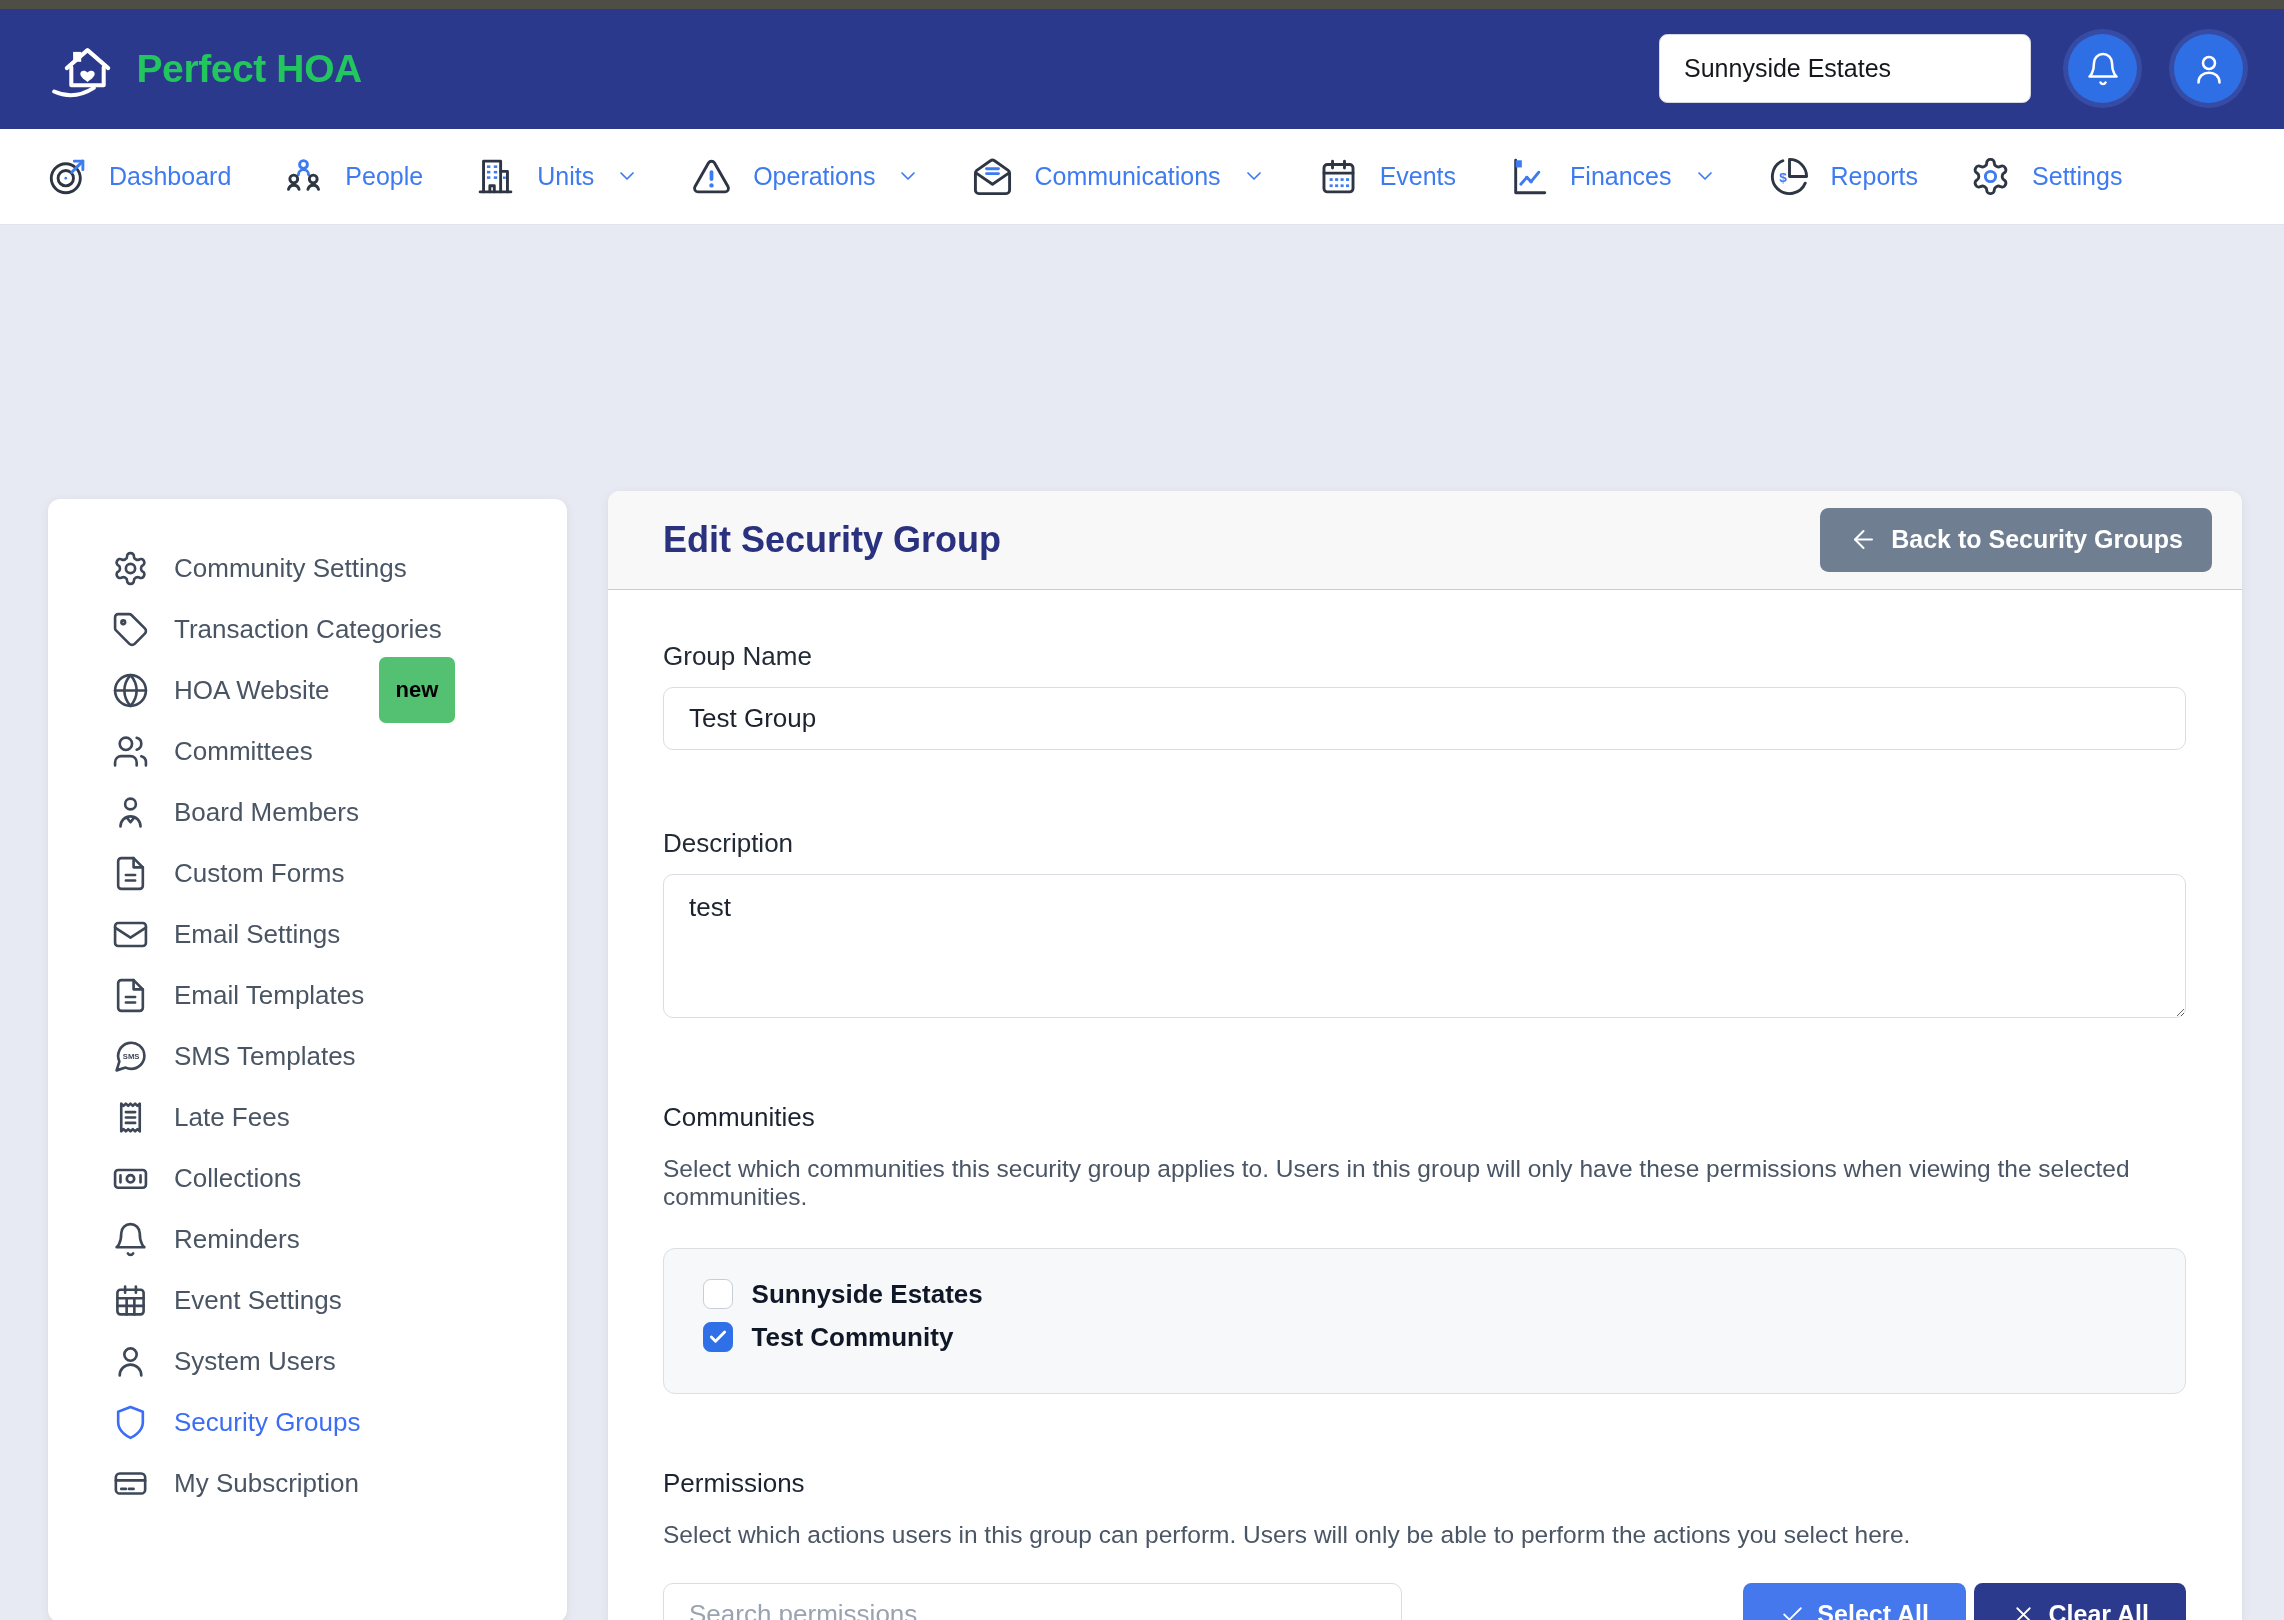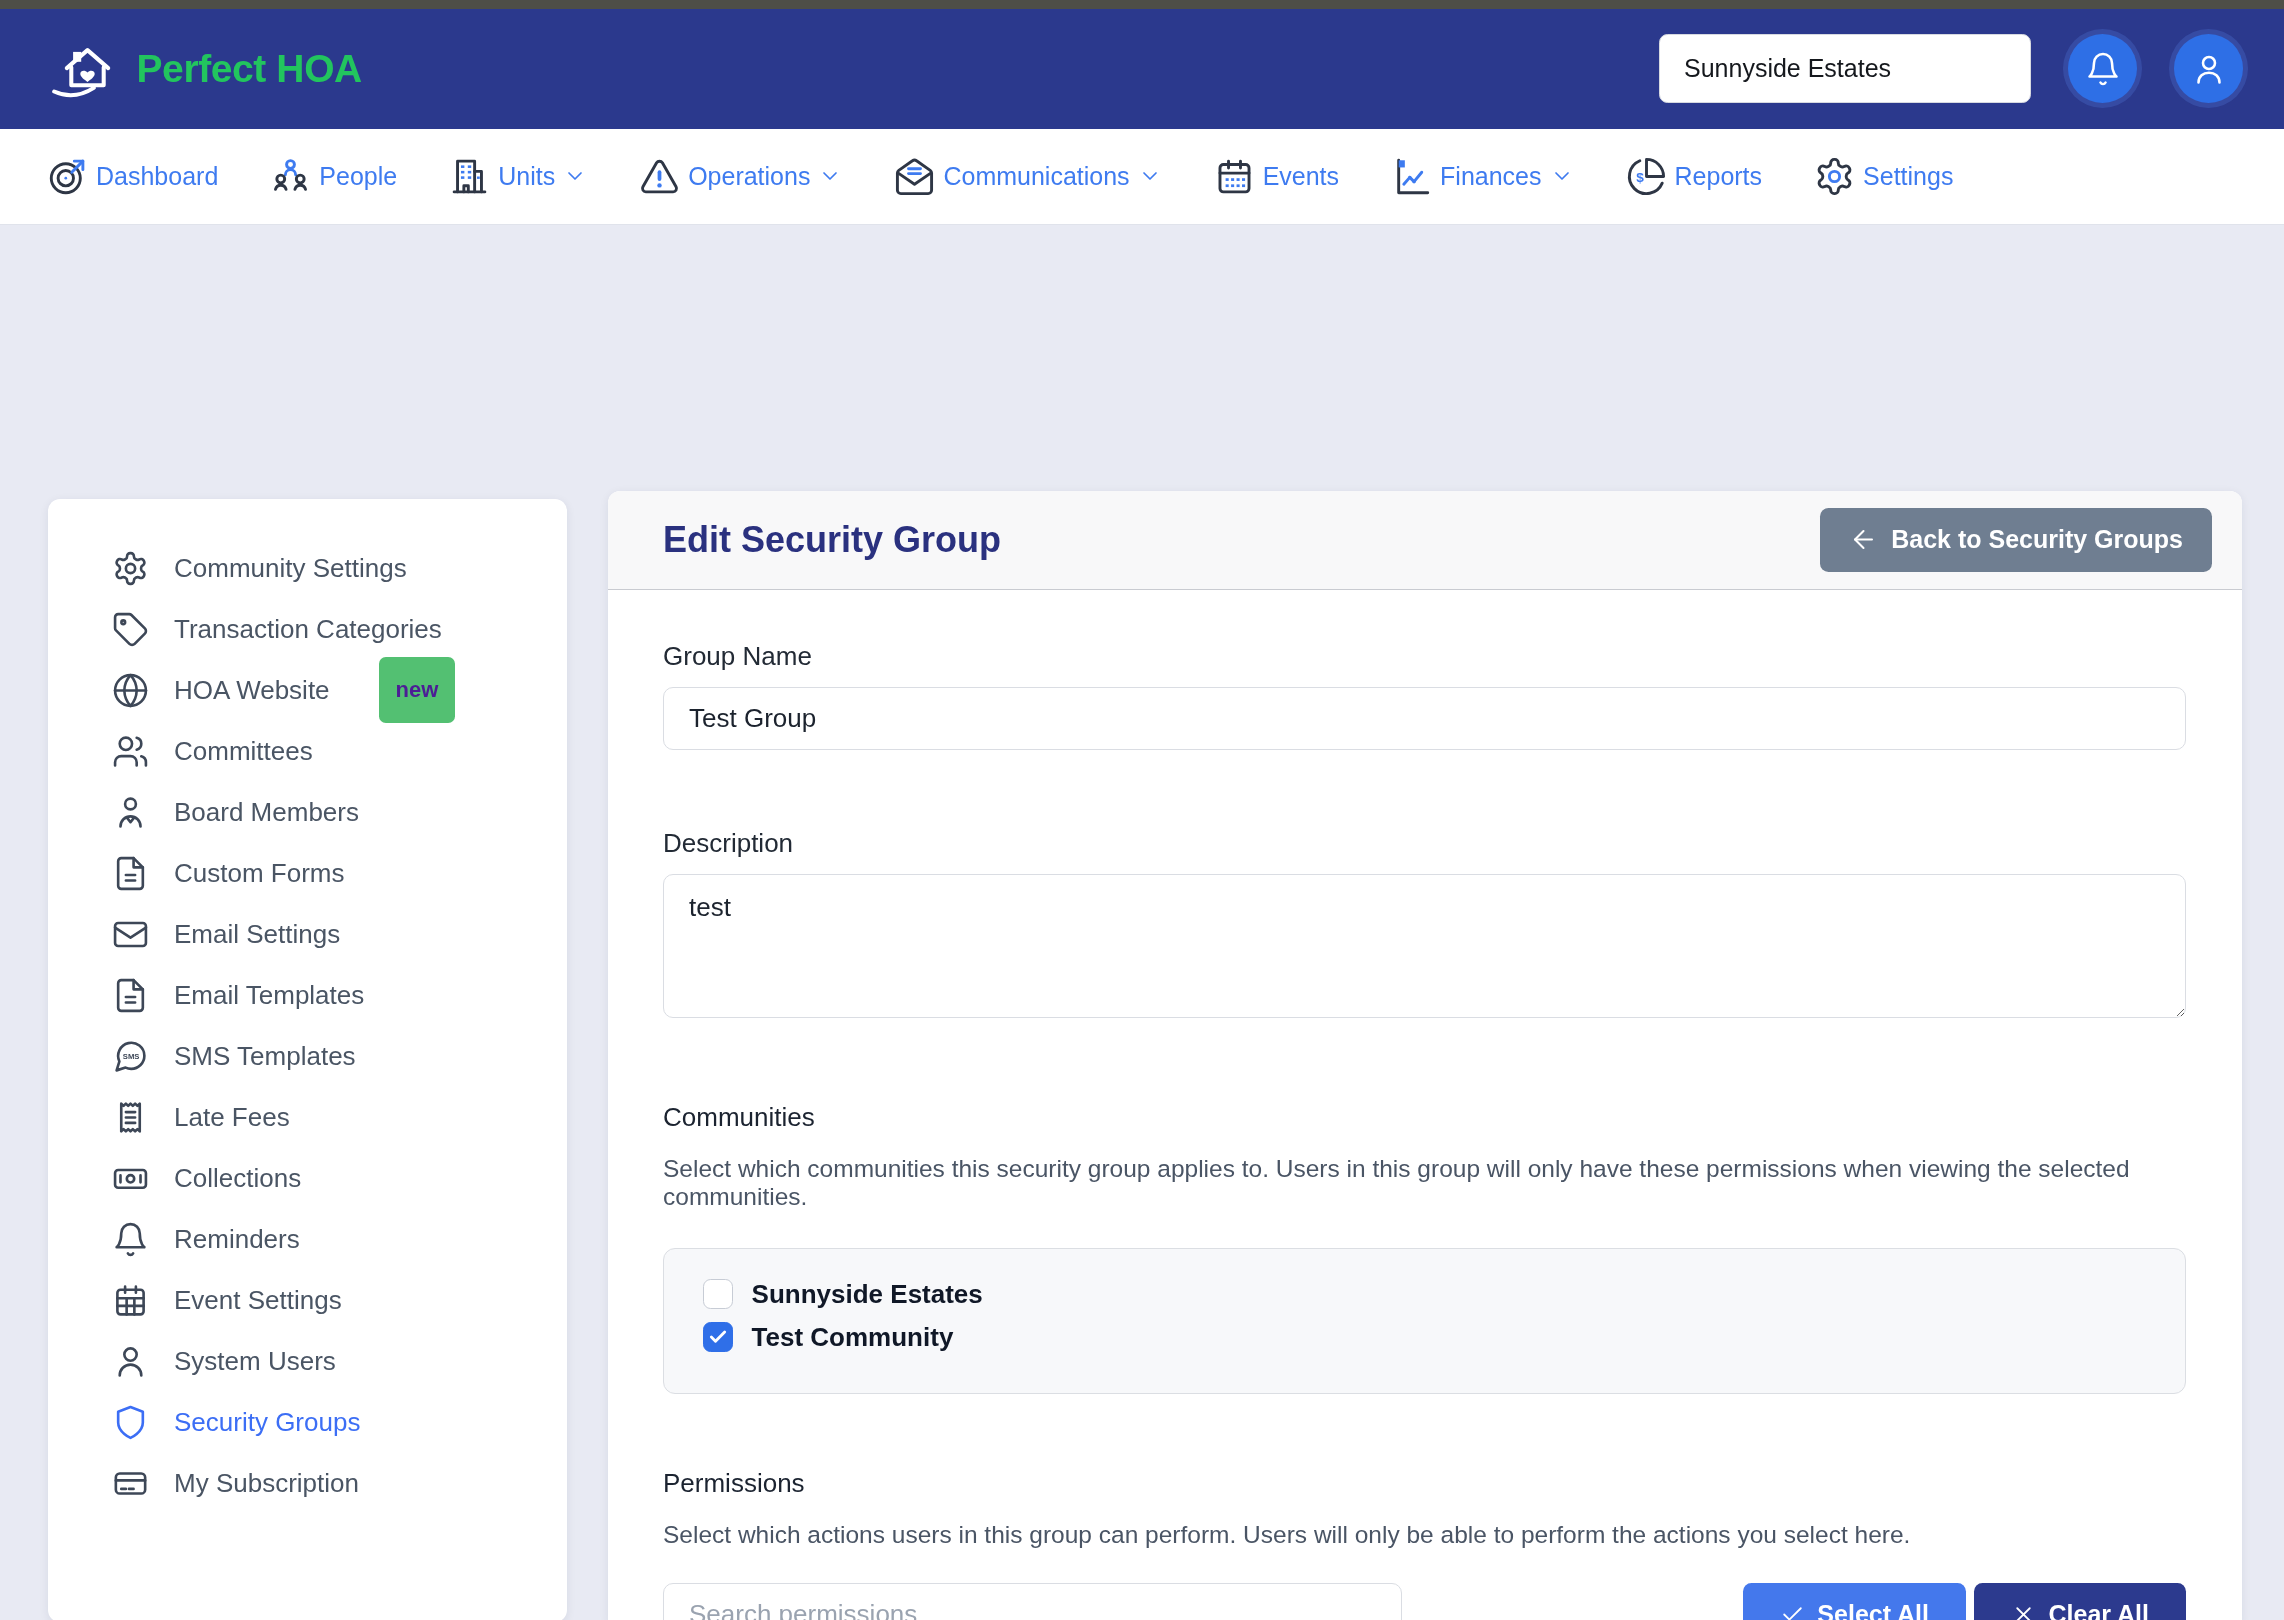--- a/index.html
+++ b/index.html
@@ -18,39 +18,39 @@
   .brand-text { font-size:39px; font-weight:800; letter-spacing:-0.4px; }
   .header-right { margin-left:auto; display:flex; align-items:center; gap:37px; }
   .community-select { width:372px; height:69px; background:#ffffff; border:0.8px solid #d6d9e0; border-radius:8.5px;
     font-size:25px; color:#15181d; padding:0 24px; font-family:"Liberation Sans", sans-serif; }
   .circle-btn { width:69px; height:69px; border-radius:50%; background:#2e6fe6; border:none; display:flex;
     align-items:center; justify-content:center; color:#fff; cursor:pointer; box-shadow:0 0 0 5px rgba(88,130,230,.25); }
 
   
   .app-nav { height:96px; background:#ffffff; display:flex; align-items:center; gap:52px; padding:0 47px;
     border-bottom:0.8px solid #e0e3eb; }
-  .nav-item { display:flex; align-items:center; gap:8px; cursor:pointer; }
+  .nav-item { display:flex; align-items:center; gap:21px; cursor:pointer; }
   .nav-item .lbl { font-size:25px; color:#3e7bf0; }
   .nav-ic { color:#2e3645; }
   .acc { stroke:#3e7bf0; }
   .accf { fill:#3e7bf0; stroke:none; }
   .chev { color:#3e7bf0; }
 
   
   .page { display:flex; align-items:flex-end; gap:41px; padding:85px 42px 0 48px; height:1397px; }
 
   
   .sidebar { width:519px; height:1123px; background:#fff; border-radius:12px;
     box-shadow:0 2.5px 10px rgba(25,35,70,.08); padding:39px 0; flex:none; }
   .side-item { height:61px; display:flex; align-items:center; gap:25px; padding:0 22px 0 64px;
     font-size:26px; color:#4a5564; cursor:pointer; }
   .side-item .sic { color:#3d4757; flex:none; }
   .side-item.active { color:#3c6ef5; }
   .side-item.active .sic { color:#3c6ef5; }
-  .badge-new { background:#53c072; color:#4c1d95; font-size:22px; font-weight:600; border-radius:6.8px;
+  .badge-new { background:#53c072; color:#000000; font-size:22px; font-weight:600; border-radius:6.8px;
     padding:20px 17px; margin-left:24px; }
 
   
   .main-card { flex:1; height:1131px; background:#fff; border-radius:12px 12px 0 0;
     box-shadow:0 2.5px 10px rgba(25,35,70,.08); overflow:hidden; display:flex; flex-direction:column; }
   .main-header { height:99px; background:#f8f8f9; border-bottom:1.7px solid #c9cbd1; display:flex;
     align-items:center; justify-content:space-between; padding:0 30px 0 55px; flex:none; }
   .page-title { font-size:36px; font-weight:700; color:#2a317f; }
   .back-btn { background:#6f7e91; color:#fff; border:none; border-radius:8.5px; height:64px; padding:0 29px;
     font-size:25px; font-weight:700; display:flex; align-items:center; gap:13.5px; cursor:pointer;

